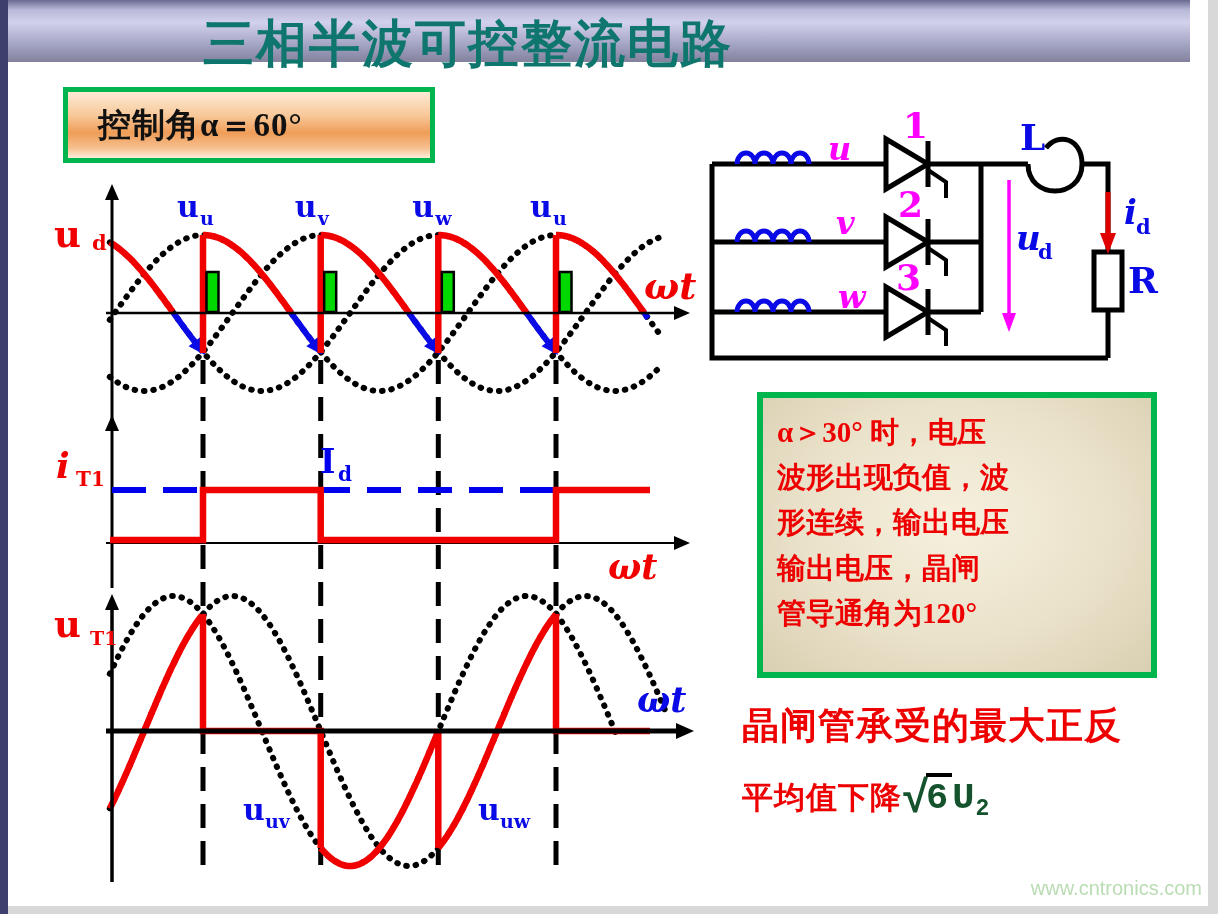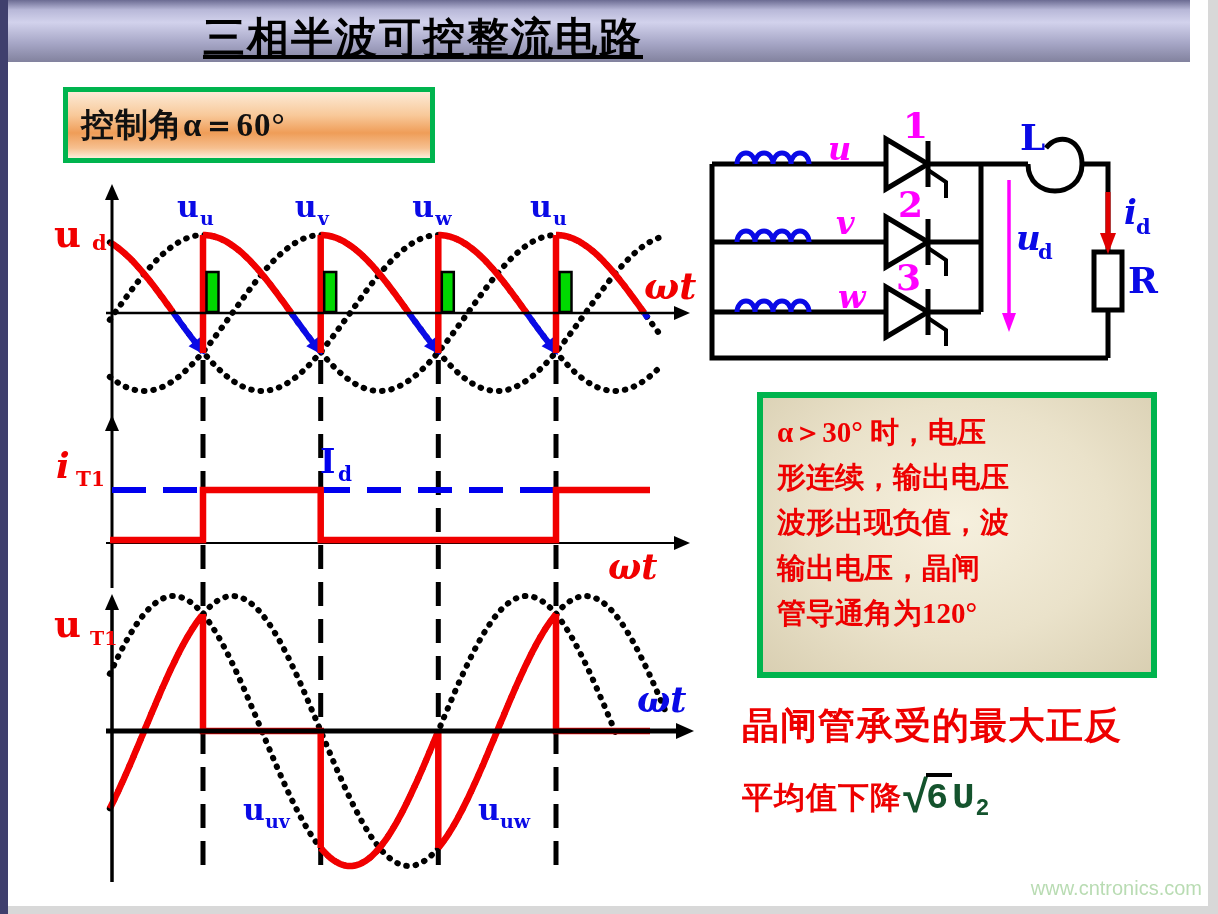--- a/index.html
+++ b/index.html
@@ -3,27 +3,27 @@
 <meta charset="utf-8">
 <style>
   html,body{margin:0;padding:0;}
   .page{position:relative;width:1218px;height:914px;background:#ffffff;overflow:hidden;
         font-family:"Liberation Sans",sans-serif;}
   .left-strip{position:absolute;left:0;top:0;width:8px;height:914px;background:#3f3f6d;}
   .right-strip{position:absolute;left:1208px;top:0;width:10px;height:914px;background:#d8d8d8;}
   .bottom-strip{position:absolute;left:8px;top:906px;width:1200px;height:8px;background:#d8d8d8;}
   .top-bar{position:absolute;left:8px;top:0;width:1182px;height:62px;
            background:linear-gradient(180deg,#6b6b92 0%,#b8b8d8 16%,#d2d2ec 36%,#a6a6c6 70%,#82829e 100%);}
-  .title-main{position:absolute;left:203px;top:10px;font-size:42px;font-weight:bold;color:#000000;
-              font-family:"Liberation Sans",sans-serif;letter-spacing:2px;text-decoration:underline;}
+  .title-main{position:absolute;left:203px;top:10px;font-size:51px;font-weight:bold;color:#0f766e;
+              font-family:"Liberation Sans",sans-serif;letter-spacing:2px;}
   .title-sub{position:absolute;left:813px;top:10px;font-size:38px;font-weight:bold;color:#0a0a0a;letter-spacing:2px;}
   .control-box{position:absolute;left:63px;top:87px;width:362px;height:66px;border:5px solid #00b44e;
                background:linear-gradient(180deg,#fcead6 0%,#f8c99a 35%,#ef9d58 62%,#f6c090 85%,#fdeeda 100%);
                display:flex;align-items:center;}
-  .control-box span{font-size:33px;font-weight:bold;color:#111;padding-left:13px;letter-spacing:1px;
+  .control-box span{font-size:33px;font-weight:bold;color:#111;padding-left:30px;letter-spacing:1px;
                     font-family:"Liberation Serif",serif;}
   .info-box{position:absolute;left:745px;top:392px;width:360px;height:250px;border:6px solid #00b44e;
             background:radial-gradient(ellipse at 50% 45%, #f6f0de 0%, #eae2ca 55%, #d9cfb2 100%);
             padding:12px 14px;margin-left:12px;}
   .info-line{font-size:29px;font-weight:bold;color:#ee0000;line-height:1.56;white-space:nowrap;
              font-family:"Liberation Serif",serif;}
   .concl1{position:absolute;left:742px;top:701px;font-size:37px;font-weight:bold;color:#ee0000;
           font-family:"Liberation Serif",serif;white-space:nowrap;letter-spacing:1px;}
   .concl2{position:absolute;left:742px;top:775px;font-size:31px;font-weight:bold;color:#ee0000;
           font-family:"Liberation Serif",serif;white-space:nowrap;letter-spacing:1px;}
@@ -175,22 +175,22 @@
     <text x="1020" y="150" font-size="36" font-weight="bold" fill="#0a0ae6" font-family="DejaVu Serif,serif">L</text>
     <text x="1124" y="224" font-size="34" font-weight="bold" font-style="italic" fill="#0a0ae6" font-family="DejaVu Serif,serif">i</text>
     <text x="1136" y="234" font-size="21" font-weight="bold" fill="#0a0ae6" font-family="DejaVu Serif,serif">d</text>
     <text x="1016" y="250" font-size="34" font-weight="bold" font-style="italic" fill="#0a0ae6" font-family="DejaVu Serif,serif">u</text>
     <text x="1038" y="259" font-size="21" font-weight="bold" fill="#0a0ae6" font-family="DejaVu Serif,serif">d</text>
     <text x="1128" y="293" font-size="36" font-weight="bold" fill="#0a0ae6" font-family="DejaVu Serif,serif">R</text>
   </svg>
 
   <div class="info-box">
     <div class="info-line">α＞30° 时，电压</div>
+    <div class="info-line">波形出现负值，波</div>
     <div class="info-line">形连续，输出电压</div>
-    <div class="info-line">波形出现负值，波</div>
     <div class="info-line">输出电压，晶闸</div>
     <div class="info-line">管导通角为120°</div>
   </div>
 
   <div class="concl1">晶闸管承受的最大正反</div>
   <div class="concl2">
     <span>平均值下降</span><span class="formula"><span class="sqrt-sign">√</span><span class="radicand">6</span><span class="usym">U</span><sub>2</sub></span>
   </div>
 
   <div class="watermark">www.cntronics.com</div>

